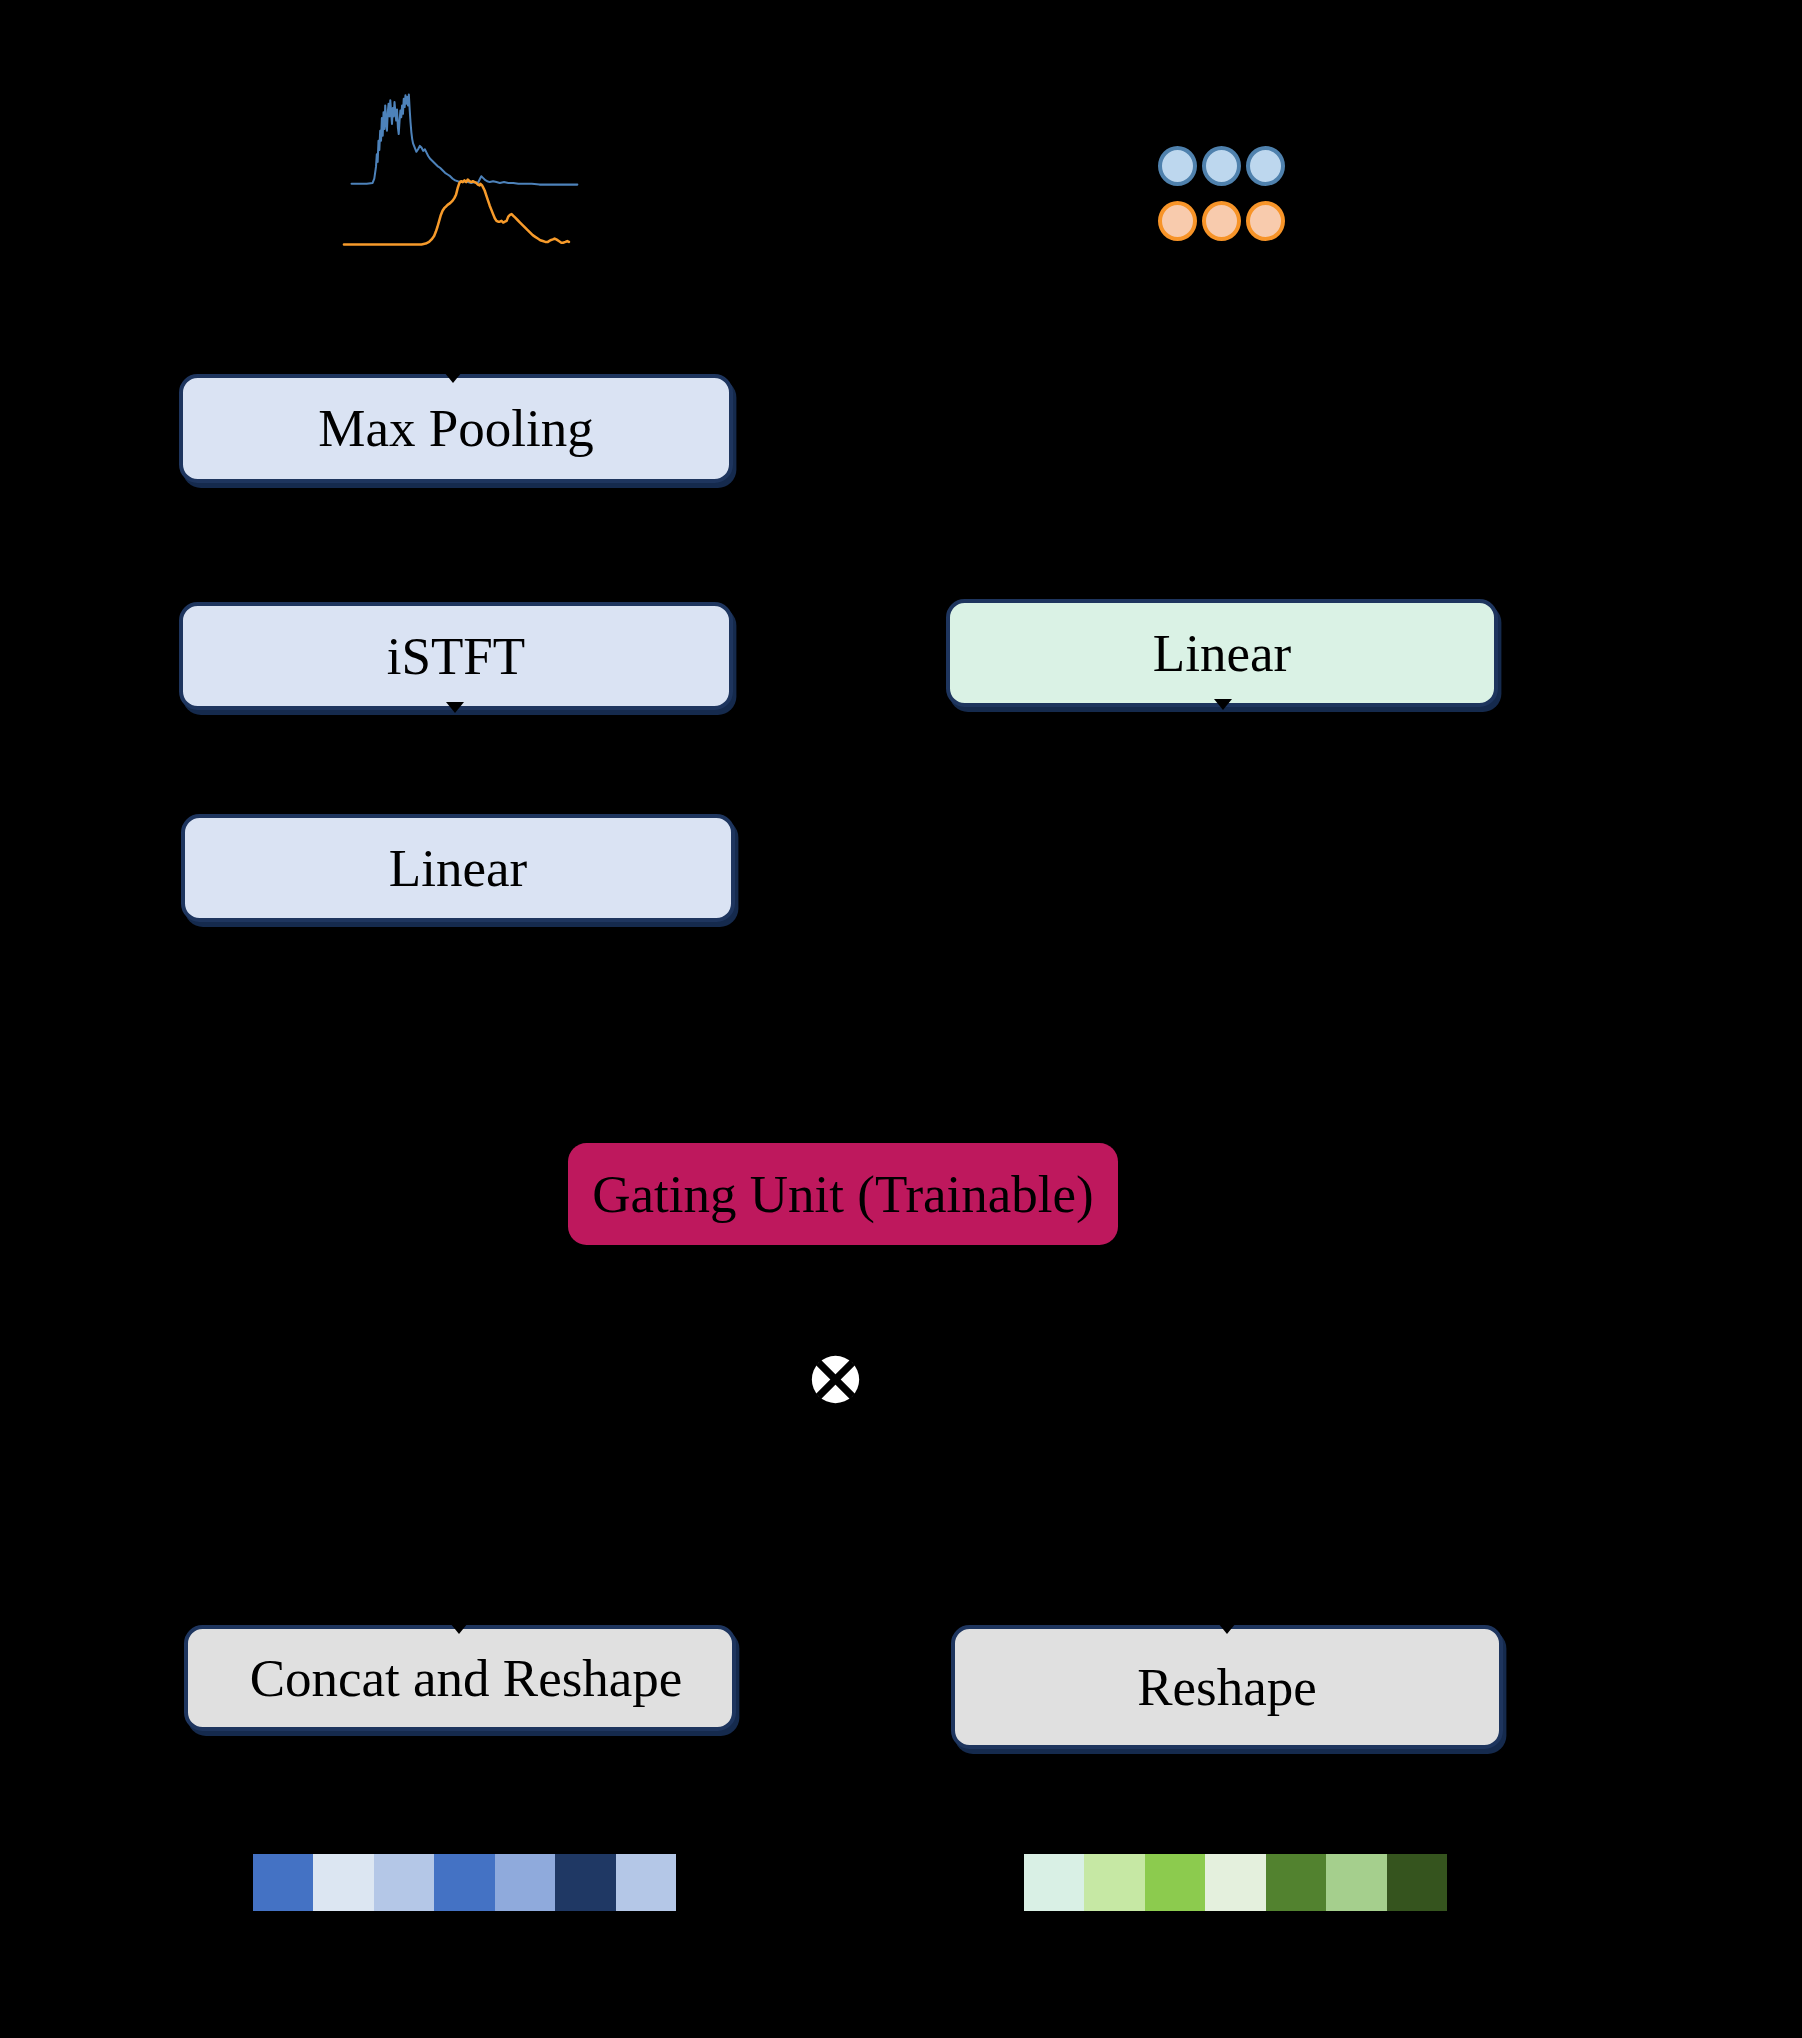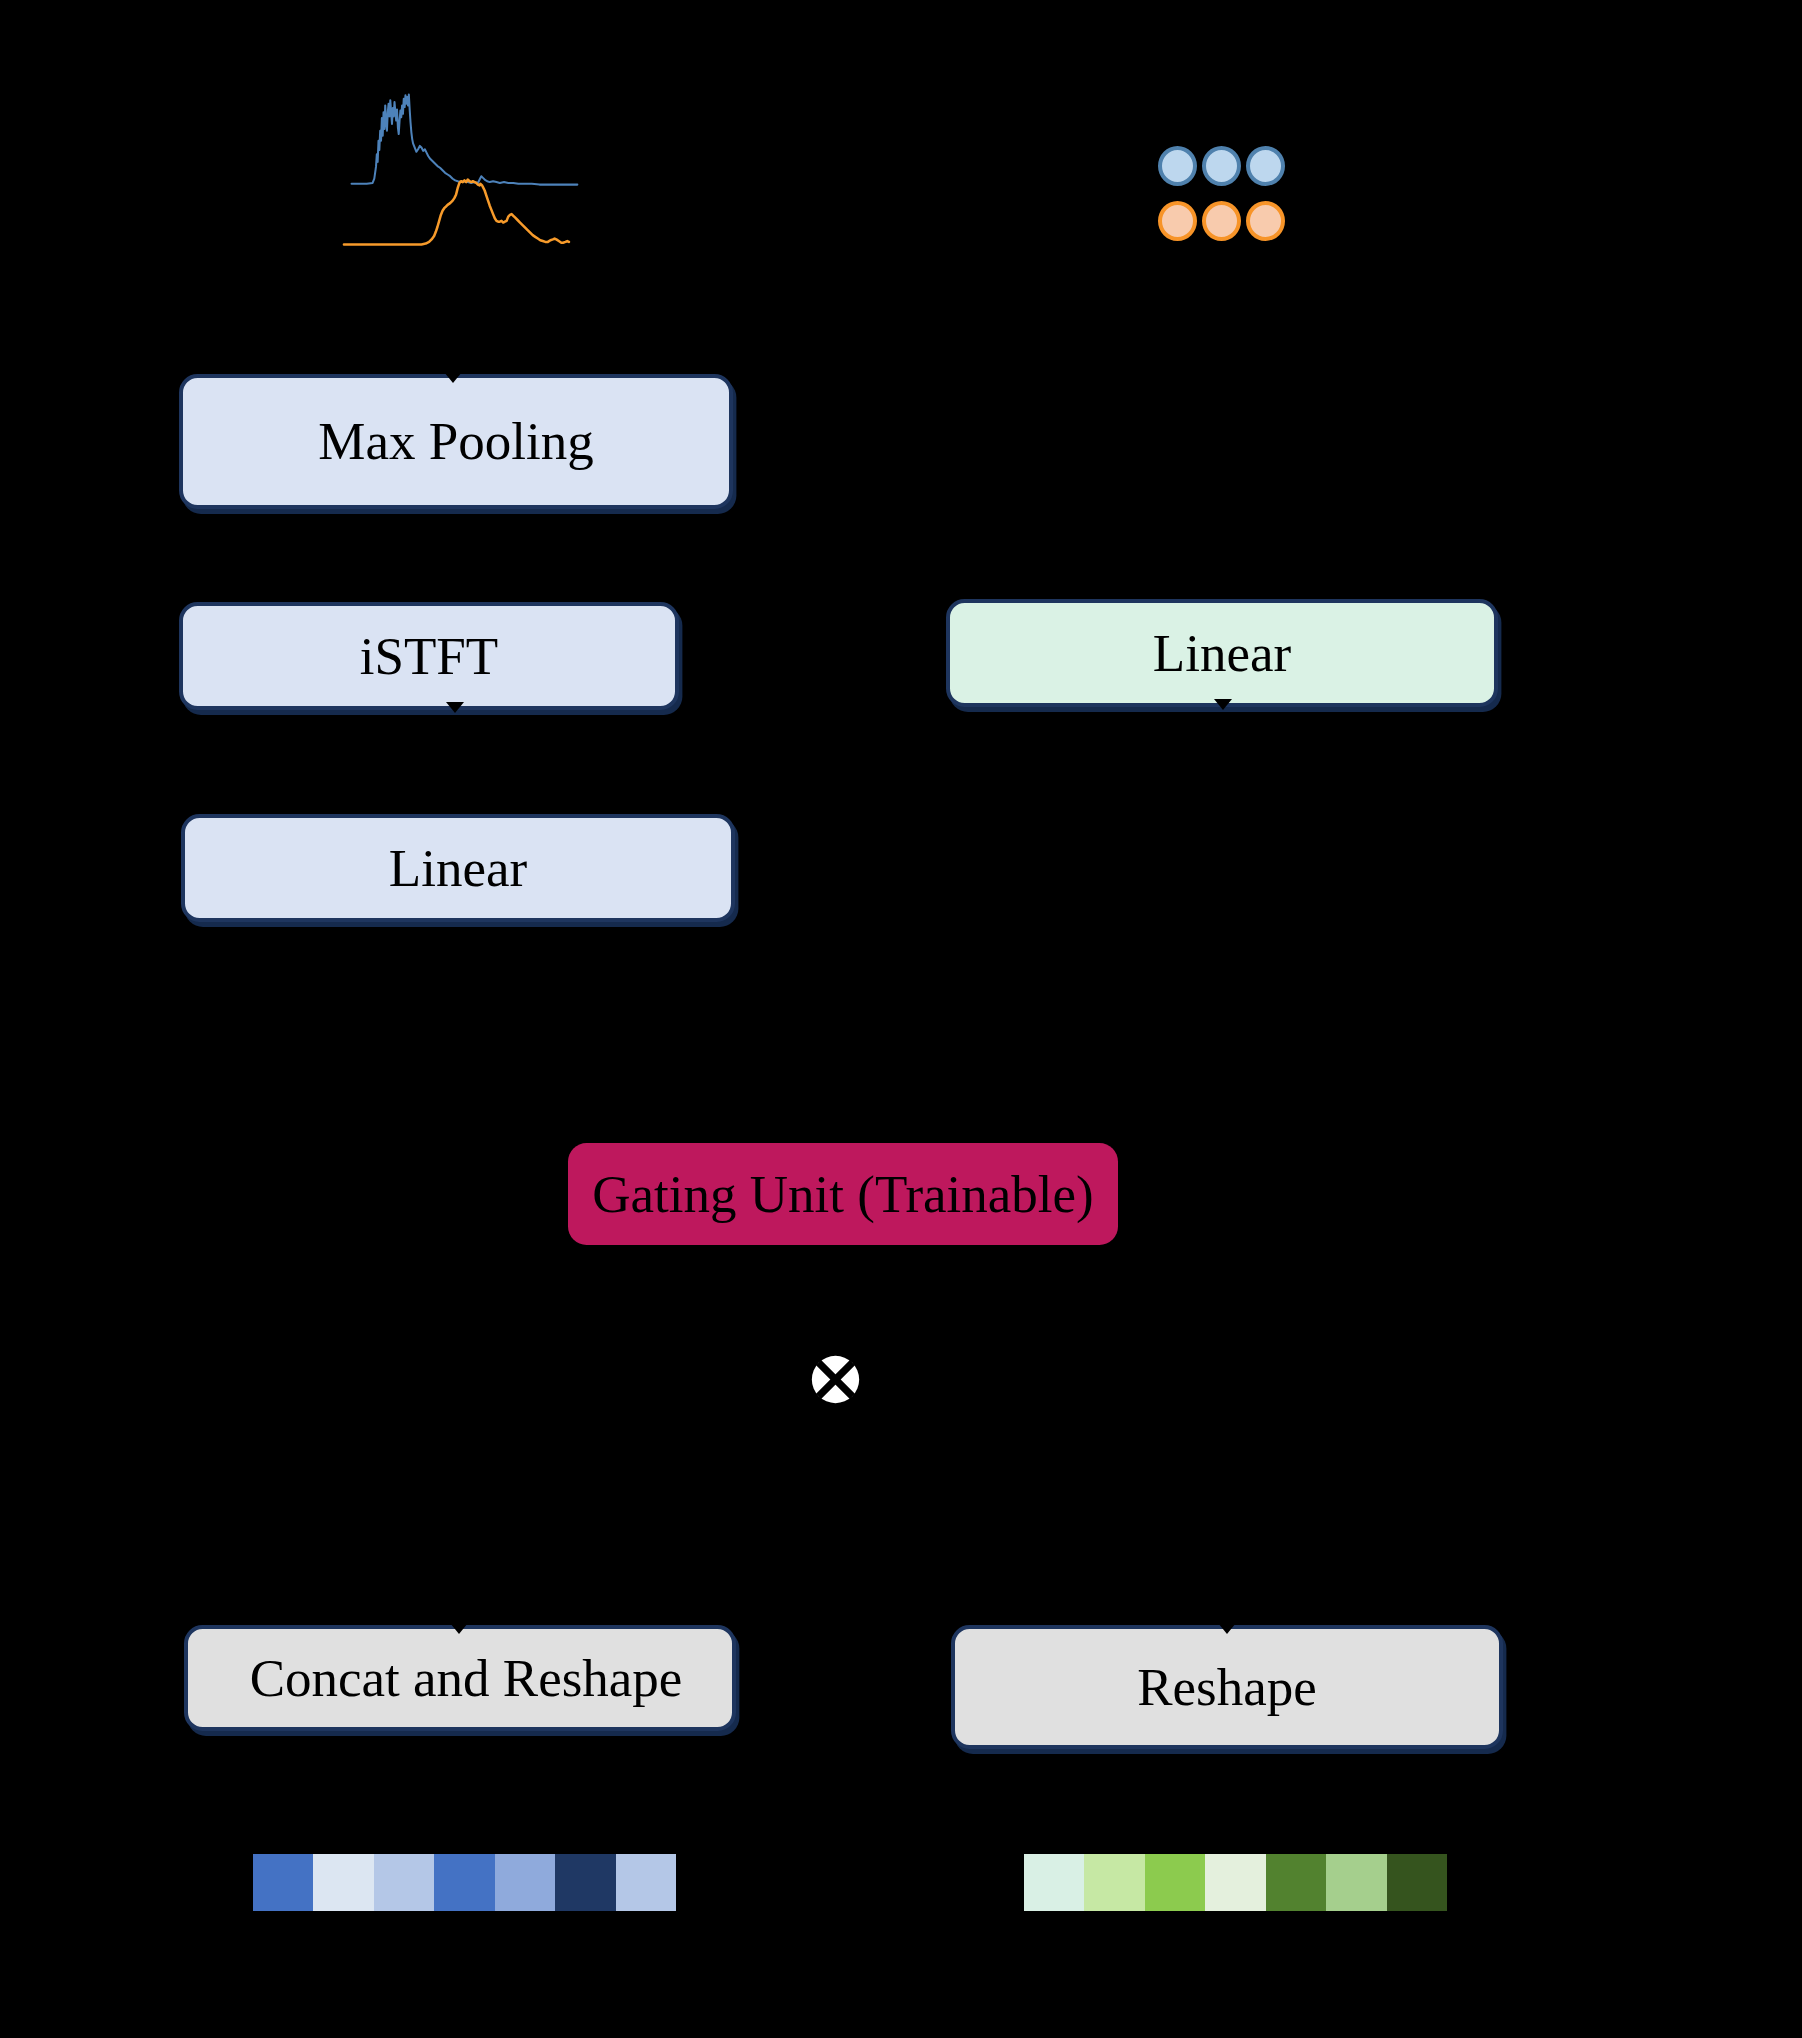--- a/index.html
+++ b/index.html
@@ -8,22 +8,22 @@
   
   #waveform{position:absolute;left:333px;top:80px;width:257px;height:173px;}
   
   #neurons{position:absolute;left:1158px;top:146px;display:flex;flex-direction:column;row-gap:15px;}
   .neuron-row{display:flex;column-gap:5px;}
   .neuron{width:39px;height:40px;border-radius:50%;border:4.2px solid #000;box-sizing:border-box;}
   
   .box{position:absolute;border-radius:18.6px;display:flex;align-items:center;justify-content:center;
        color:#000;font-size:53px;line-height:1;box-sizing:border-box;}
   .bordered{border:4.2px solid #1e355e;box-shadow:3.4px 5px 0 #152a4d;}
-  #box-max-pooling{left:179px;top:374px;width:554px;height:135px;background:#dae3f3;}
-  #box-istft{left:179px;top:602px;width:500px;height:108px;background:#dae3f3;}
+  #box-max-pooling{left:179px;top:374px;width:554px;height:109px;background:#dae3f3;}
+  #box-istft{left:179px;top:602px;width:554px;height:108px;background:#dae3f3;}
   #box-linear-right{left:946px;top:599px;width:552px;height:108px;background:#daf2e5;}
   #box-linear-left{left:181px;top:814px;width:554px;height:108px;background:#dae3f3;}
   #box-gating{left:568px;top:1143px;width:550px;height:102px;background:#be185d;border:none;}
   #box-concat{left:184px;top:1625px;width:552px;height:106px;background:#e0e0e0;padding-left:12px;}
   #box-reshape{left:951px;top:1625px;width:552px;height:124px;background:#e0e0e0;}
   
   #gate-op{position:absolute;left:811px;top:1355px;width:49px;height:49px;}
   
   .strip{position:absolute;top:1854px;height:57px;display:flex;}
   #strip-blue{left:253px;width:423px;}

